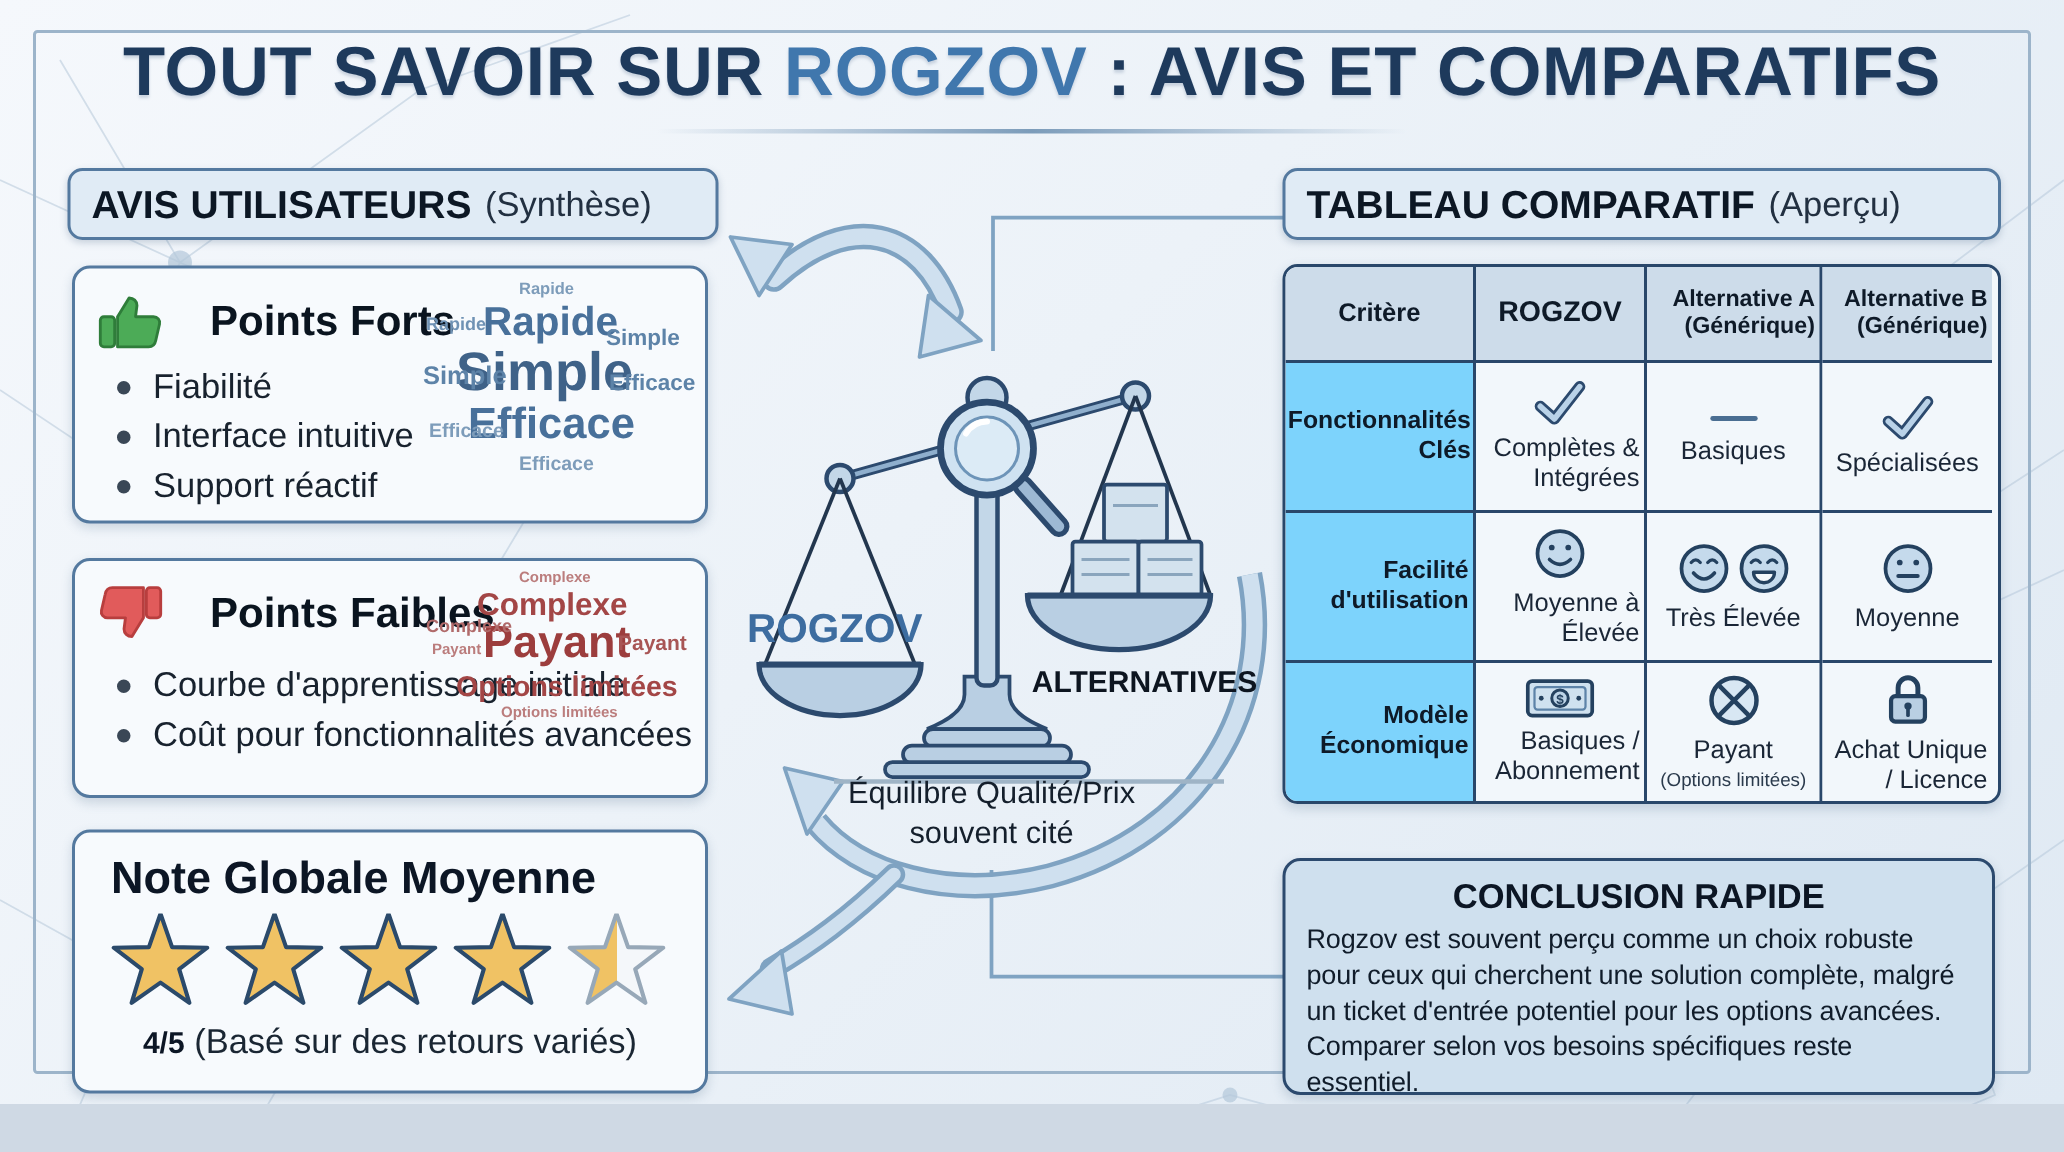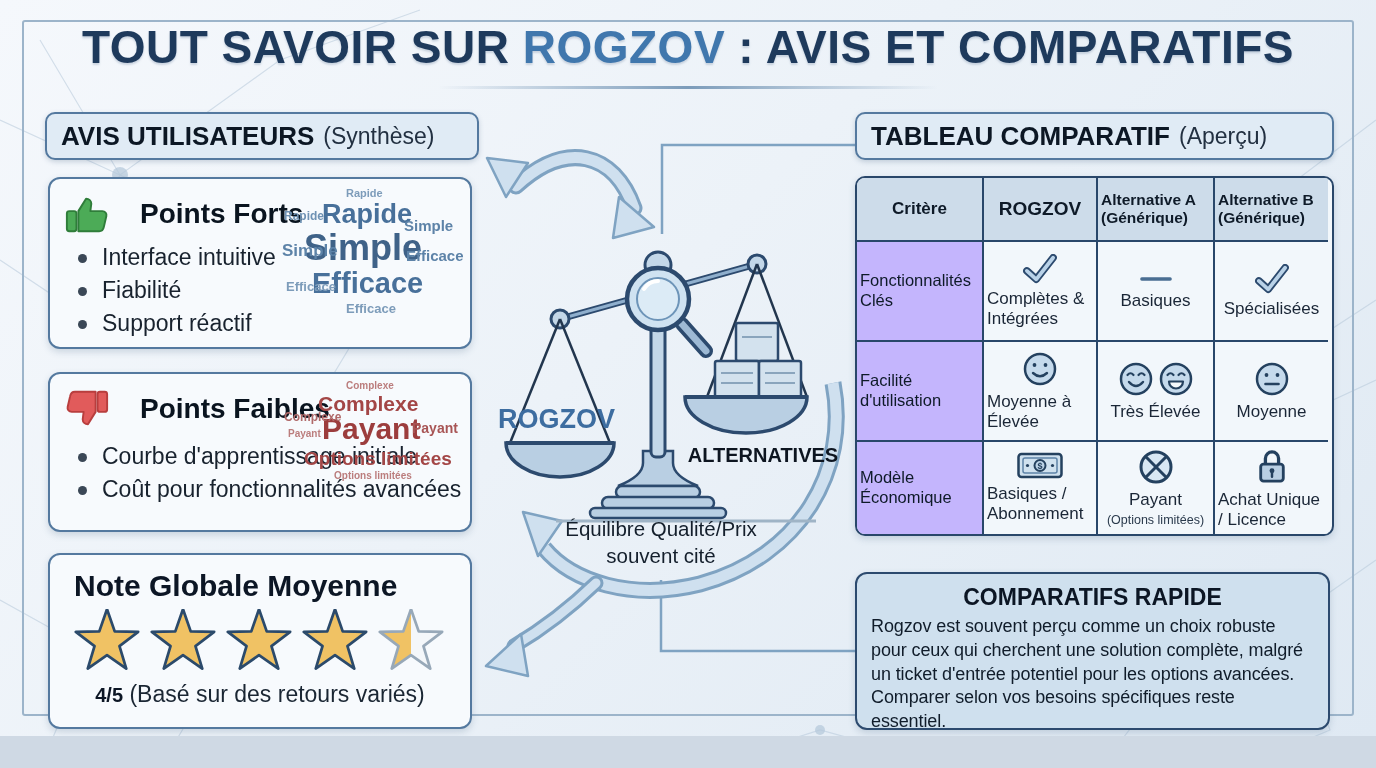--- a/index.html
+++ b/index.html
@@ -71,26 +71,26 @@
     font-size:20.5px;line-height:1.3;color:#141f2c;}
 
   .arrows{position:absolute;inset:0;z-index:2;pointer-events:none;}
 
   
   .table{position:absolute;left:855px;top:176px;width:475px;z-index:4;
     border:2.5px solid #29476a;border-radius:10px;overflow:hidden;background:#f2f7fb;
     display:grid;grid-template-columns:127px 114px 117px 113px;grid-template-rows:64px 100px 100px 92px;
     box-shadow:0 3px 7px rgba(70,100,130,.22);}
   .tc{border-right:2px solid #29476a;border-bottom:2px solid #29476a;display:flex;flex-direction:column;
-    align-items:center;justify-content:center;text-align:left;padding:3px 3px;}
+    align-items:center;justify-content:center;text-align:right;padding:3px 3px;}
   .tc.last-col{border-right:none;}
   .tc.last-row{border-bottom:none;}
   .tc.head{background:#cddcea;font-weight:700;font-size:15.5px;color:#0e1a28;line-height:1.18;}
   .tc.head.rog{font-size:19px;font-weight:800;}
-  .tc.crit{background:#c4b5fd;font-weight:400;font-size:16.5px;color:#0e1a28;line-height:1.2;}
+  .tc.crit{background:#7dd3fc;font-weight:700;font-size:16.5px;color:#0e1a28;line-height:1.2;}
   .tc.data{background:#f2f7fb;font-size:17px;color:#1a2636;line-height:1.15;gap:5px;}
   .tc.data .icon{display:flex;align-items:center;justify-content:center;gap:4px;}
   .tc.data .sub{font-size:12.5px;color:#2a3a4c;margin-top:-2px;white-space:nowrap;}
 
   
   .conclusion{position:absolute;left:855px;top:572px;width:475px;height:158px;z-index:4;
     background:#cfe0ee;border:2.5px solid #2c4a6e;border-radius:12px;box-sizing:border-box;
     padding:10px 14px;box-shadow:0 3px 7px rgba(70,100,130,.22);}
   .conclusion h3{margin:0 0 4px 0;text-align:center;font-size:23px;font-weight:800;color:#0c1624;}
   .conclusion p{margin:0;font-size:18px;line-height:1.32;color:#101c2a;letter-spacing:-.1px;}
@@ -224,22 +224,22 @@
 
   <div class="panel" style="left:48px;top:177px;width:420px;height:168px;">
     <div class="sec-head">
       <svg width="46" height="46" viewBox="0 0 48 48">
         <rect x="3" y="21" width="10" height="21" rx="2.5" fill="#4cab57" stroke="#2f7d3a" stroke-width="2"></rect>
         <path d="M15 42 V21 L23 8 c3.2 0 5.5 2.2 5.5 5.2 L27.5 21 H40 c2.8 0 4.8 2.4 4.2 5.1 l-2.6 11.3 C41 40.6 39 42 36.6 42 Z" fill="#4cab57" stroke="#2f7d3a" stroke-width="2" stroke-linejoin="round"></path>
       </svg>
       <span class="t">Points Forts</span>
     </div>
     <ul class="bullets" style="top:62px;">
+      <li>Fiabilité</li>
       <li>Interface intuitive</li>
-      <li>Fiabilité</li>
       <li>Support réactif</li>
     </ul>
     <div class="cloud cloud-blue" style="right:8px;top:8px;width:180px;height:130px;">
       <span class="c0">Rapide</span>
       <span class="c1">Simple</span>
       <span class="c2">Efficace</span>
       <span class="c3">Rapide</span>
       <span class="c4">Rapide</span>
       <span class="c5">Simple</span>
       <span class="c6">Simple</span>
@@ -418,17 +418,17 @@
             <rect x="5" y="18" width="24" height="18" rx="3" fill="#b9cfe3" stroke="#24415f" stroke-width="3"></rect>
             <circle cx="17" cy="25" r="2.6" fill="#24415f"></circle>
             <line x1="17" y1="27" x2="17" y2="31.5" stroke="#24415f" stroke-width="2.6" stroke-linecap="round"></line>
           </svg>
       </span>
       <span>Achat Unique / Licence</span>
     </div>
   </div>
 
   <div class="conclusion">
-    <h3>COMPARATIFS RAPIDE</h3>
+    <h3>CONCLUSION RAPIDE</h3>
     <p>Rogzov est souvent perçu comme un choix robuste pour ceux qui cherchent une solution complète, malgré un ticket d'entrée potentiel pour les options avancées. Comparer selon vos besoins spécifiques reste essentiel.</p>
   </div>
 
 </div>
 
 </body></html>

